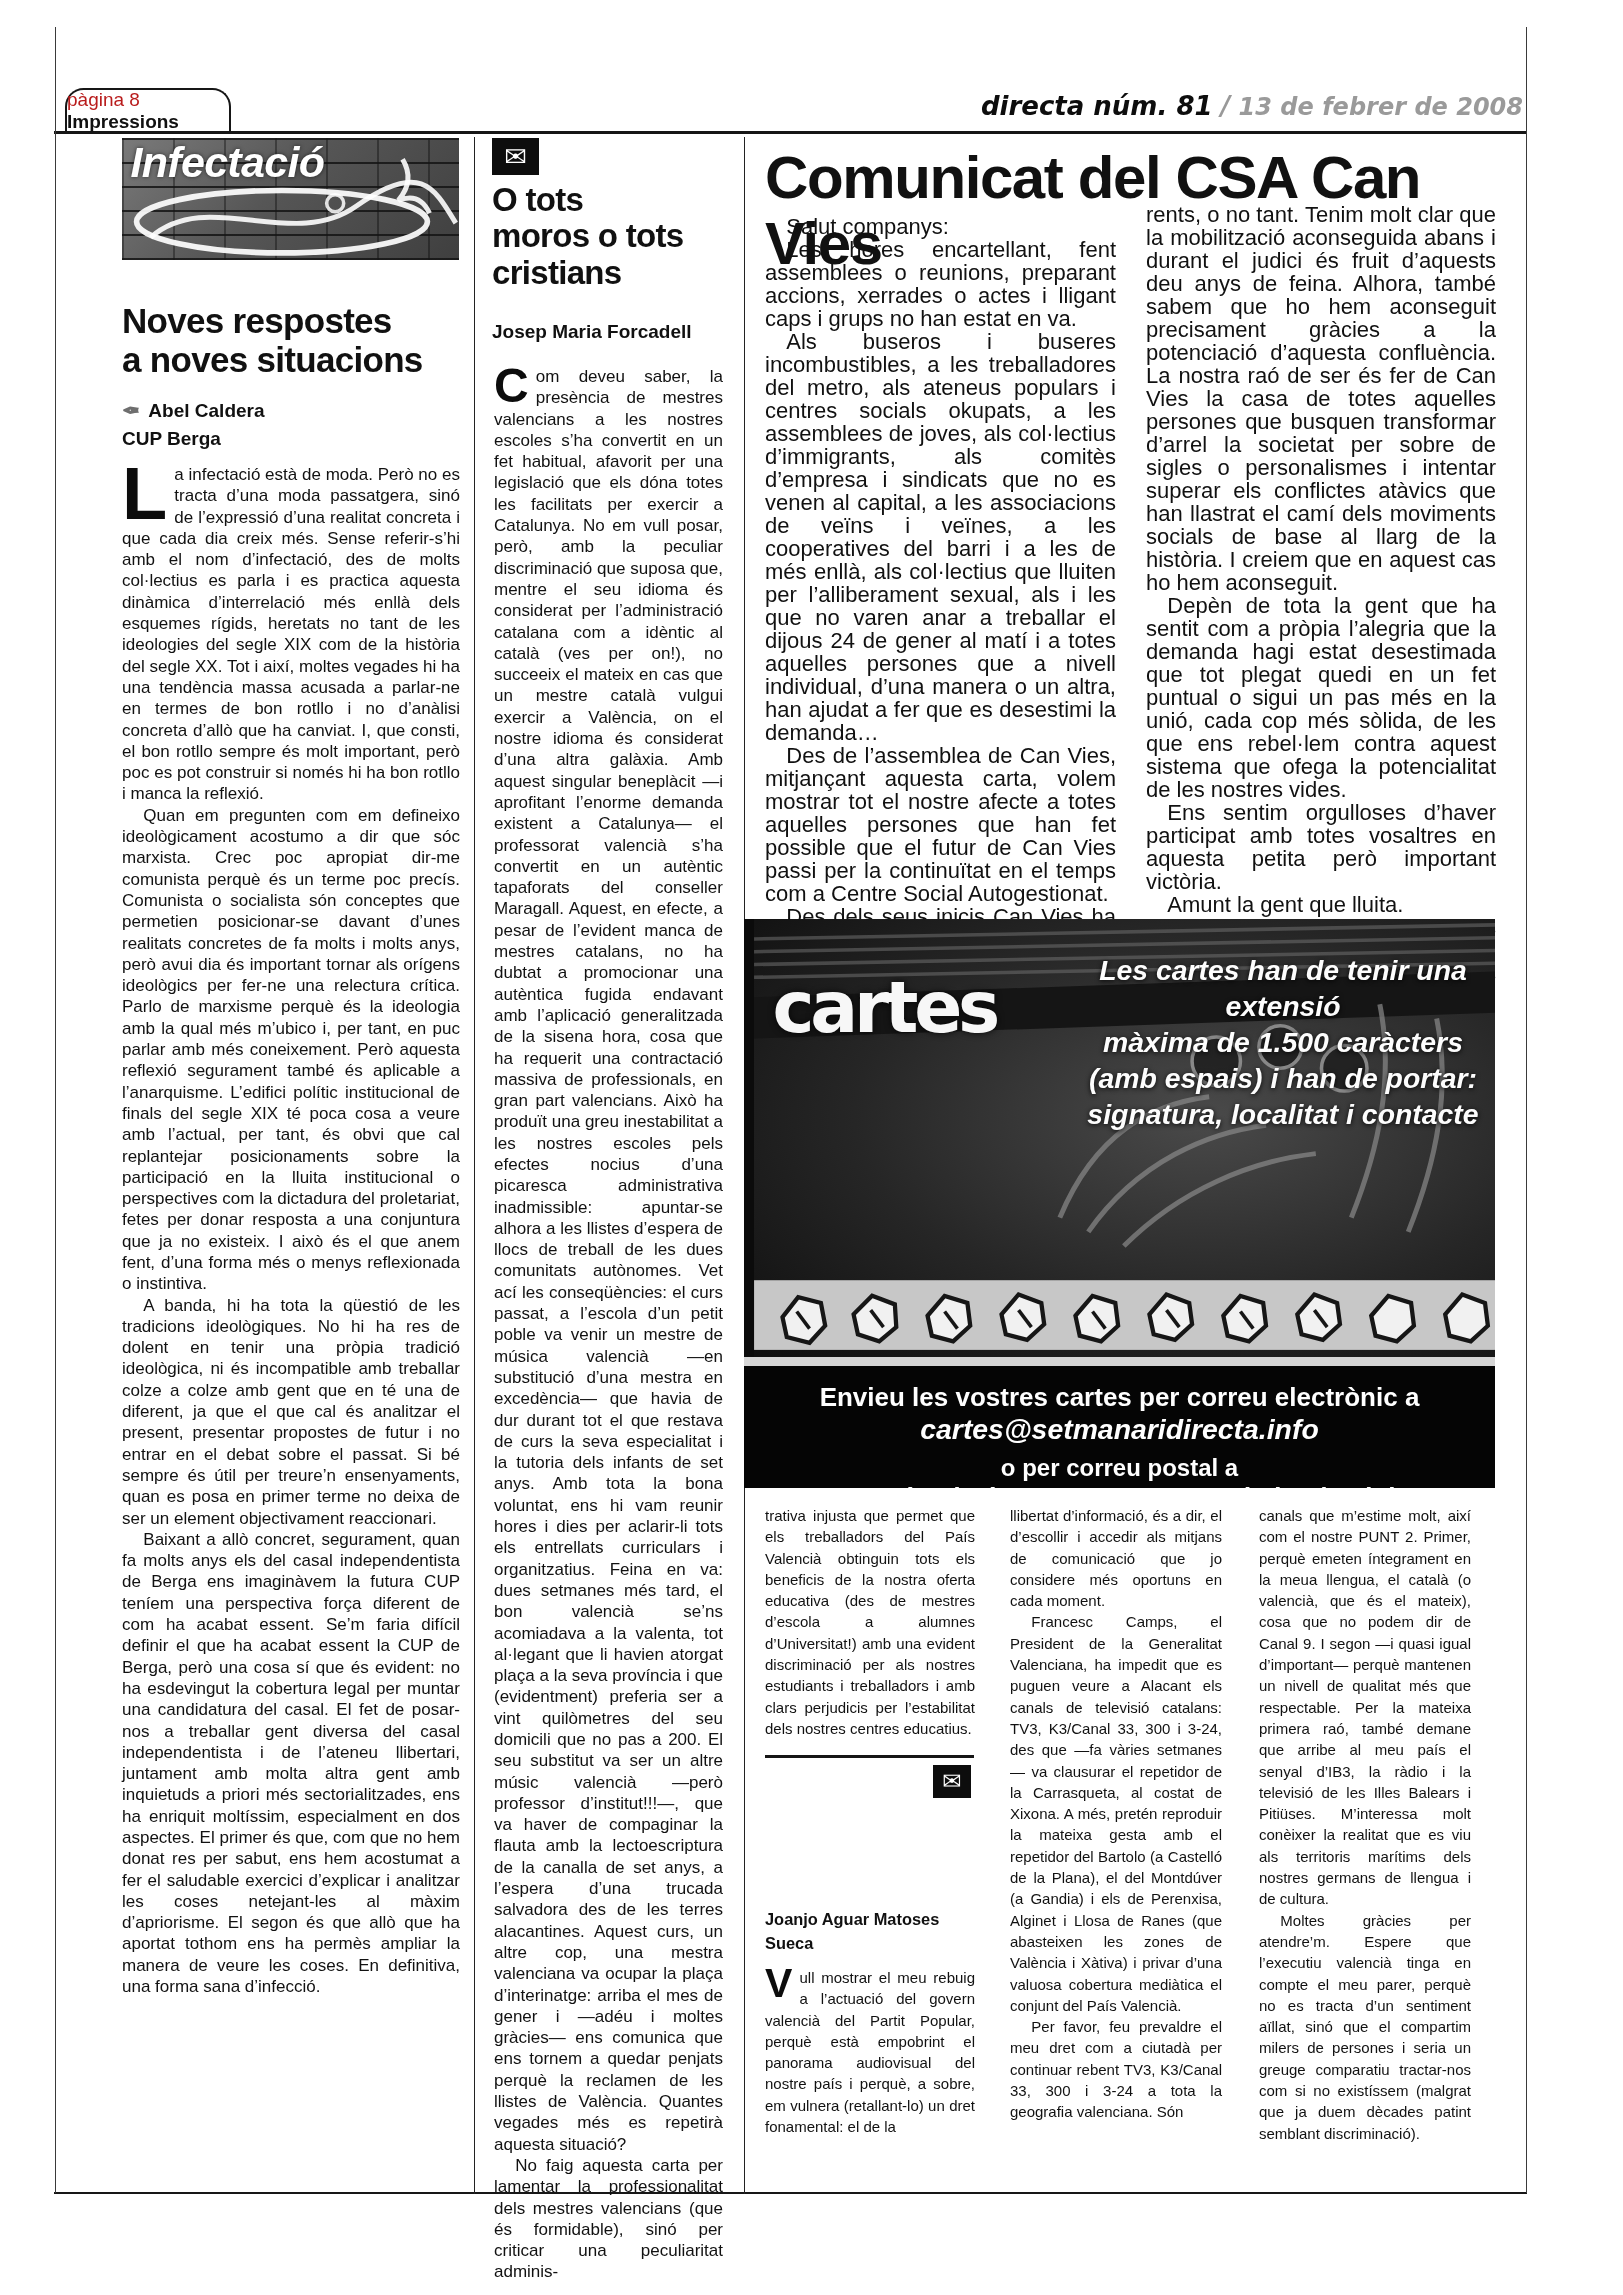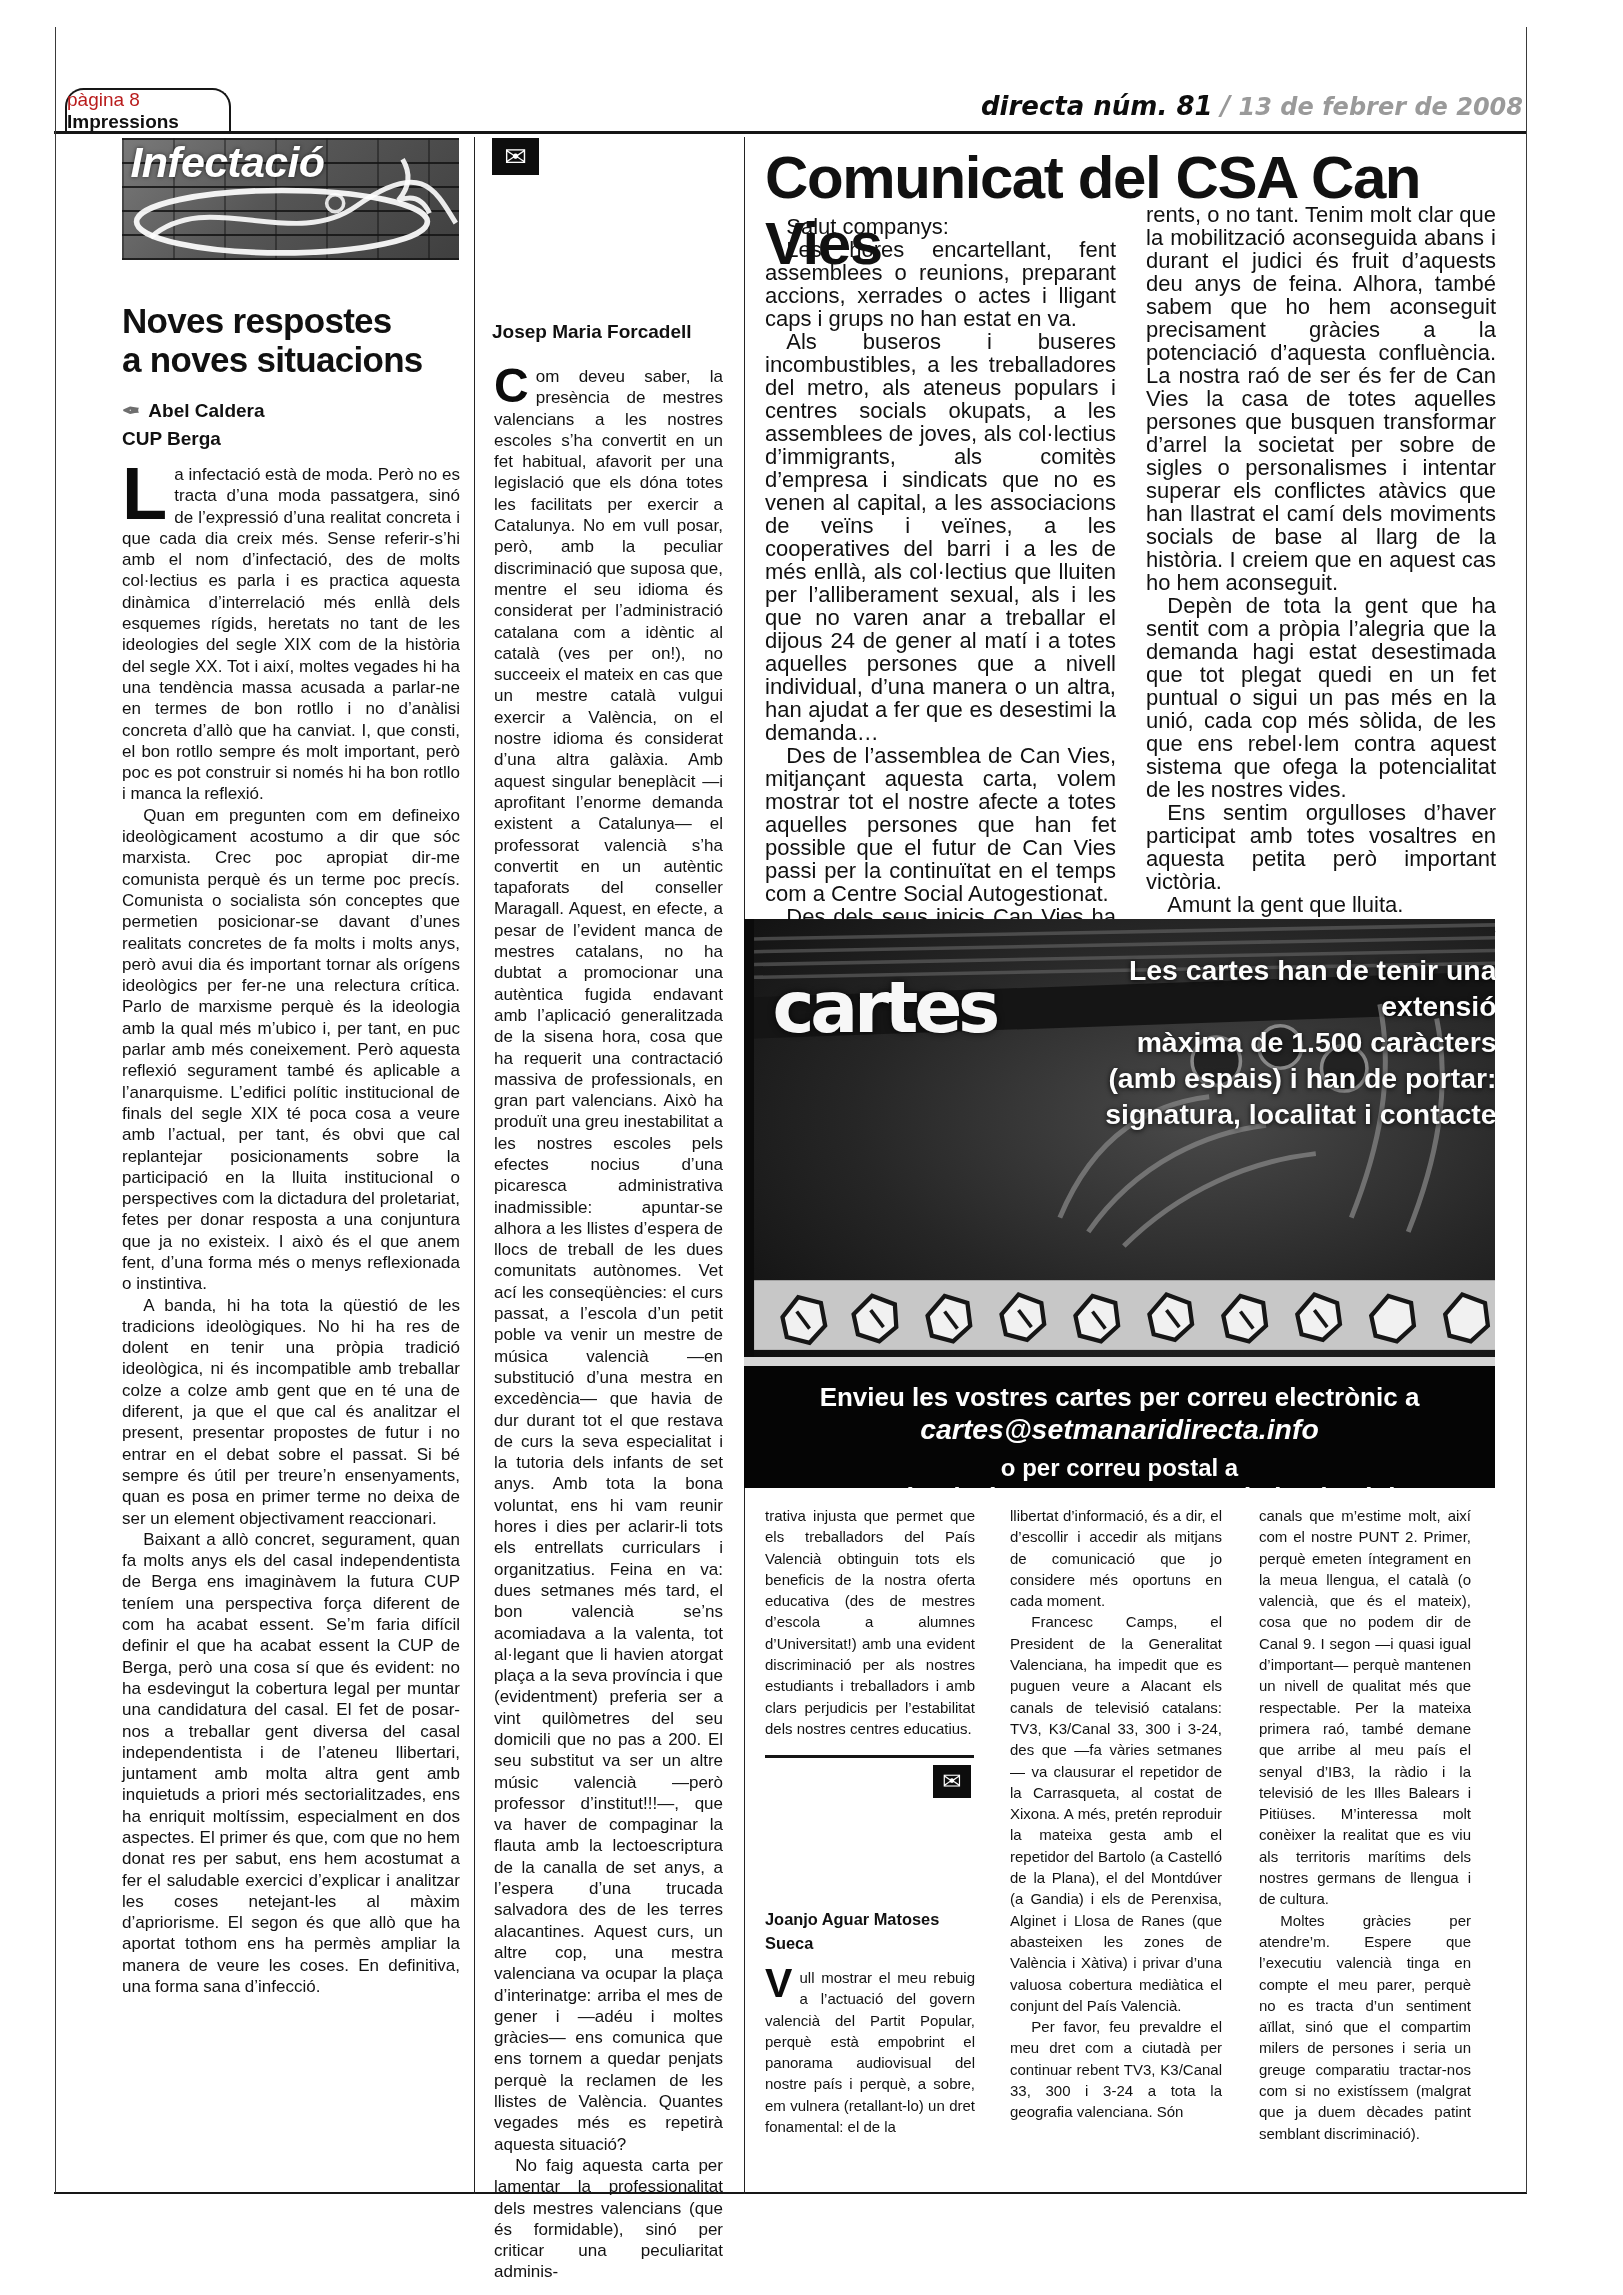--- a/index.html
+++ b/index.html
@@ -89,23 +89,24 @@
   .cartes-art {
     position:absolute; left:10px; top:0; width:100%; height:438px;
     background:radial-gradient(ellipse at 60% 45%, #4a4a4a 0%, #262626 55%, #0e0e0e 100%);
   }
   .cartes-logo {
     position:absolute; left:18.5px; top:47px; color:#f7f7f7;
     font-family:"DejaVu Sans", sans-serif; font-weight:800; font-size:71px;
     letter-spacing:-4.3px; text-shadow:0 0 7.1px rgba(0,0,0,.8);
   }
   .cartes-notice {
-    position:absolute; right:8.5px; top:33px; width:427px; text-align:right;
+    position:absolute; right:8.5px; top:33px; width:427px; text-align:center;
     color:#fdfdfd; font-weight:800; font-size:28.4px; line-height:36px;
     text-shadow:0 1.4px 5.7px rgba(0,0,0,.9);
+    font-style:italic;
   }
   .cartes-divider { position:absolute; left:0; top:438px; width:100%; height:8.5px; background:#d6d6d6; }
   .cartes-band { position:absolute; left:0; top:447px; width:100%; height:122px; background:#050505;
                  color:#fff; text-align:center; }
   .cb-line1 { margin-top:15.6px; font-size:26px; font-weight:800; }
   .cb-email { font-size:28.4px; font-weight:800; font-style:italic; }
   .cb-line3 { margin-top:8.5px; font-size:24px; font-weight:800; }
   .cb-addr  { font-size:26px; font-weight:800; font-style:italic; }
 
   
@@ -171,20 +172,23 @@
 
     <p class="bp">Quan em pregunten com em defineixo ideològicament acostumo a dir que sóc marxista. Crec poc apropiat dir-me comunista perquè és un terme poc precís. Comunista o socialista són conceptes que permetien posicionar-se davant d’unes realitats concretes de fa molts i molts anys, però avui dia és important tornar als orígens ideològics per fer-ne una relectura crítica. Parlo de marxisme perquè és la ideologia amb la qual més m’ubico i, per tant, en puc parlar amb més coneixement. Però aquesta reflexió segurament també és aplicable a l’anarquisme. L’edifici polític institucional de finals del segle XIX té poca cosa a veure amb l’actual, per tant, és obvi que cal replantejar posicionaments sobre la participació en la lluita institucional o perspectives com la dictadura del proletariat, fetes per donar resposta a una conjuntura que ja no existeix. I això és el que anem fent, d’una forma més o menys reflexionada o instintiva.</p>
         <p class="bp">A banda, hi ha tota la qüestió de les tradicions ideològiques. No hi ha res de dolent en tenir una pròpia tradició ideològica, ni és incompatible amb treballar colze a colze amb gent que en té una de diferent, ja que el que cal és analitzar el present, presentar propostes de futur i no entrar en el debat sobre el passat. Si bé sempre és útil per treure’n ensenyaments, quan es posa en primer terme no deixa de ser un element objectivament reaccionari.</p>
         <p class="bp">Baixant a allò concret, segurament, quan fa molts anys els del casal independentista de Berga ens imaginàvem la futura CUP teníem una perspectiva força diferent de com ha acabat essent. Se’m faria difícil definir el que ha acabat essent la CUP de Berga, però una cosa sí que és evident: no ha esdevingut la cobertura legal per muntar una candidatura del casal. El fet de posar-nos a treballar gent diversa del casal independentista i de l’ateneu llibertari, juntament amb molta altra gent amb inquietuds a priori més sectorialitzades, ens ha enriquit moltíssim, especialment en dos aspectes. El primer és que, com que no hem donat res per sabut, ens hem acostumat a fer el saludable exercici d’explicar i analitzar les coses netejant-les al màxim d’apriorisme. El segon és que allò que ha aportat tothom ens ha permès ampliar la manera de veure les coses. En definitiva, una forma sana d’infecció.</p>
       </div>
   </div>
 
   <div class="abs mail-box mi-icon">
     <span>✉</span>
   </div>
+  <div class="abs headline mi-title plines">O tots
+moros o tots
+cristians</div>
   <div class="abs mi-author byline">Josep Maria Forcadell</div>
   <div class="abs mi-body body-col jtext">
     <p class="lead">
       <span class="dc dc-c">C</span><span>om deveu saber, la presència de mestres valencians a les nostres escoles s’ha convertit en un fet habitual, afavorit per una legislació que els dóna totes les facilitats per exercir a Catalunya. No em vull posar, però, amb la peculiar discriminació que suposa que, mentre el seu idioma és considerat per l’administració catalana com a idèntic al català (ves per on!), no succeeix el mateix en cas que un mestre català vulgui exercir a València, on el nostre idioma és considerat d’una altra galàxia. Amb aquest singular beneplàcit —i aprofitant l’enorme demanda existent a Catalunya— el professorat valencià s’ha convertit en un autèntic tapaforats del conseller Maragall. Aquest, en efecte, a pesar de l’evident manca de mestres catalans, no ha dubtat a promocionar una autèntica fugida endavant amb l’aplicació generalitzada de la sisena hora, cosa que ha requerit una contractació massiva de professionals, en gran part valencians. Això ha produït una greu inestabilitat a les nostres escoles pels efectes nocius d’una picaresca administrativa inadmissible: apuntar-se alhora a les llistes d’espera de llocs de treball de les dues comunitats autònomes. Vet ací les conseqüències: el curs passat, a l’escola d’un petit poble va venir un mestre de música valencià —en substitució d’una mestra en excedència— que havia de dur durant tot el que restava de curs la seva especialitat i la tutoria dels infants de set anys. Amb tota la bona voluntat, ens hi vam reunir hores i dies per aclarir-li tots els entrellats curriculars i organitzatius. Feina en va: dues setmanes més tard, el bon valencià se’ns acomiadava a la valenta, tot al·legant que li havien atorgat plaça a la seva província i que (evidentment) preferia ser a vint quilòmetres del seu domicili que no pas a 200. El seu substitut va ser un altre músic valencià —però professor d’institut!!!—, que va haver de compaginar la flauta amb la lectoescriptura de la canalla de set anys, a l’espera d’una trucada salvadora des de les terres alacantines. Aquest curs, un altre cop, una mestra valenciana va ocupar la plaça d’interinatge: arriba el mes de gener i —adéu i moltes gràcies— ens comunica que ens tornem a quedar penjats perquè la reclamen de les llistes de València. Quantes vegades més es repetirà aquesta situació?</span>
     </p>
     <div>
 
     <p class="bp">No faig aquesta carta per lamentar la professionalitat dels mestres valencians (que és formidable), sinó per criticar una peculiaritat adminis-</p>
       </div>
   </div>

